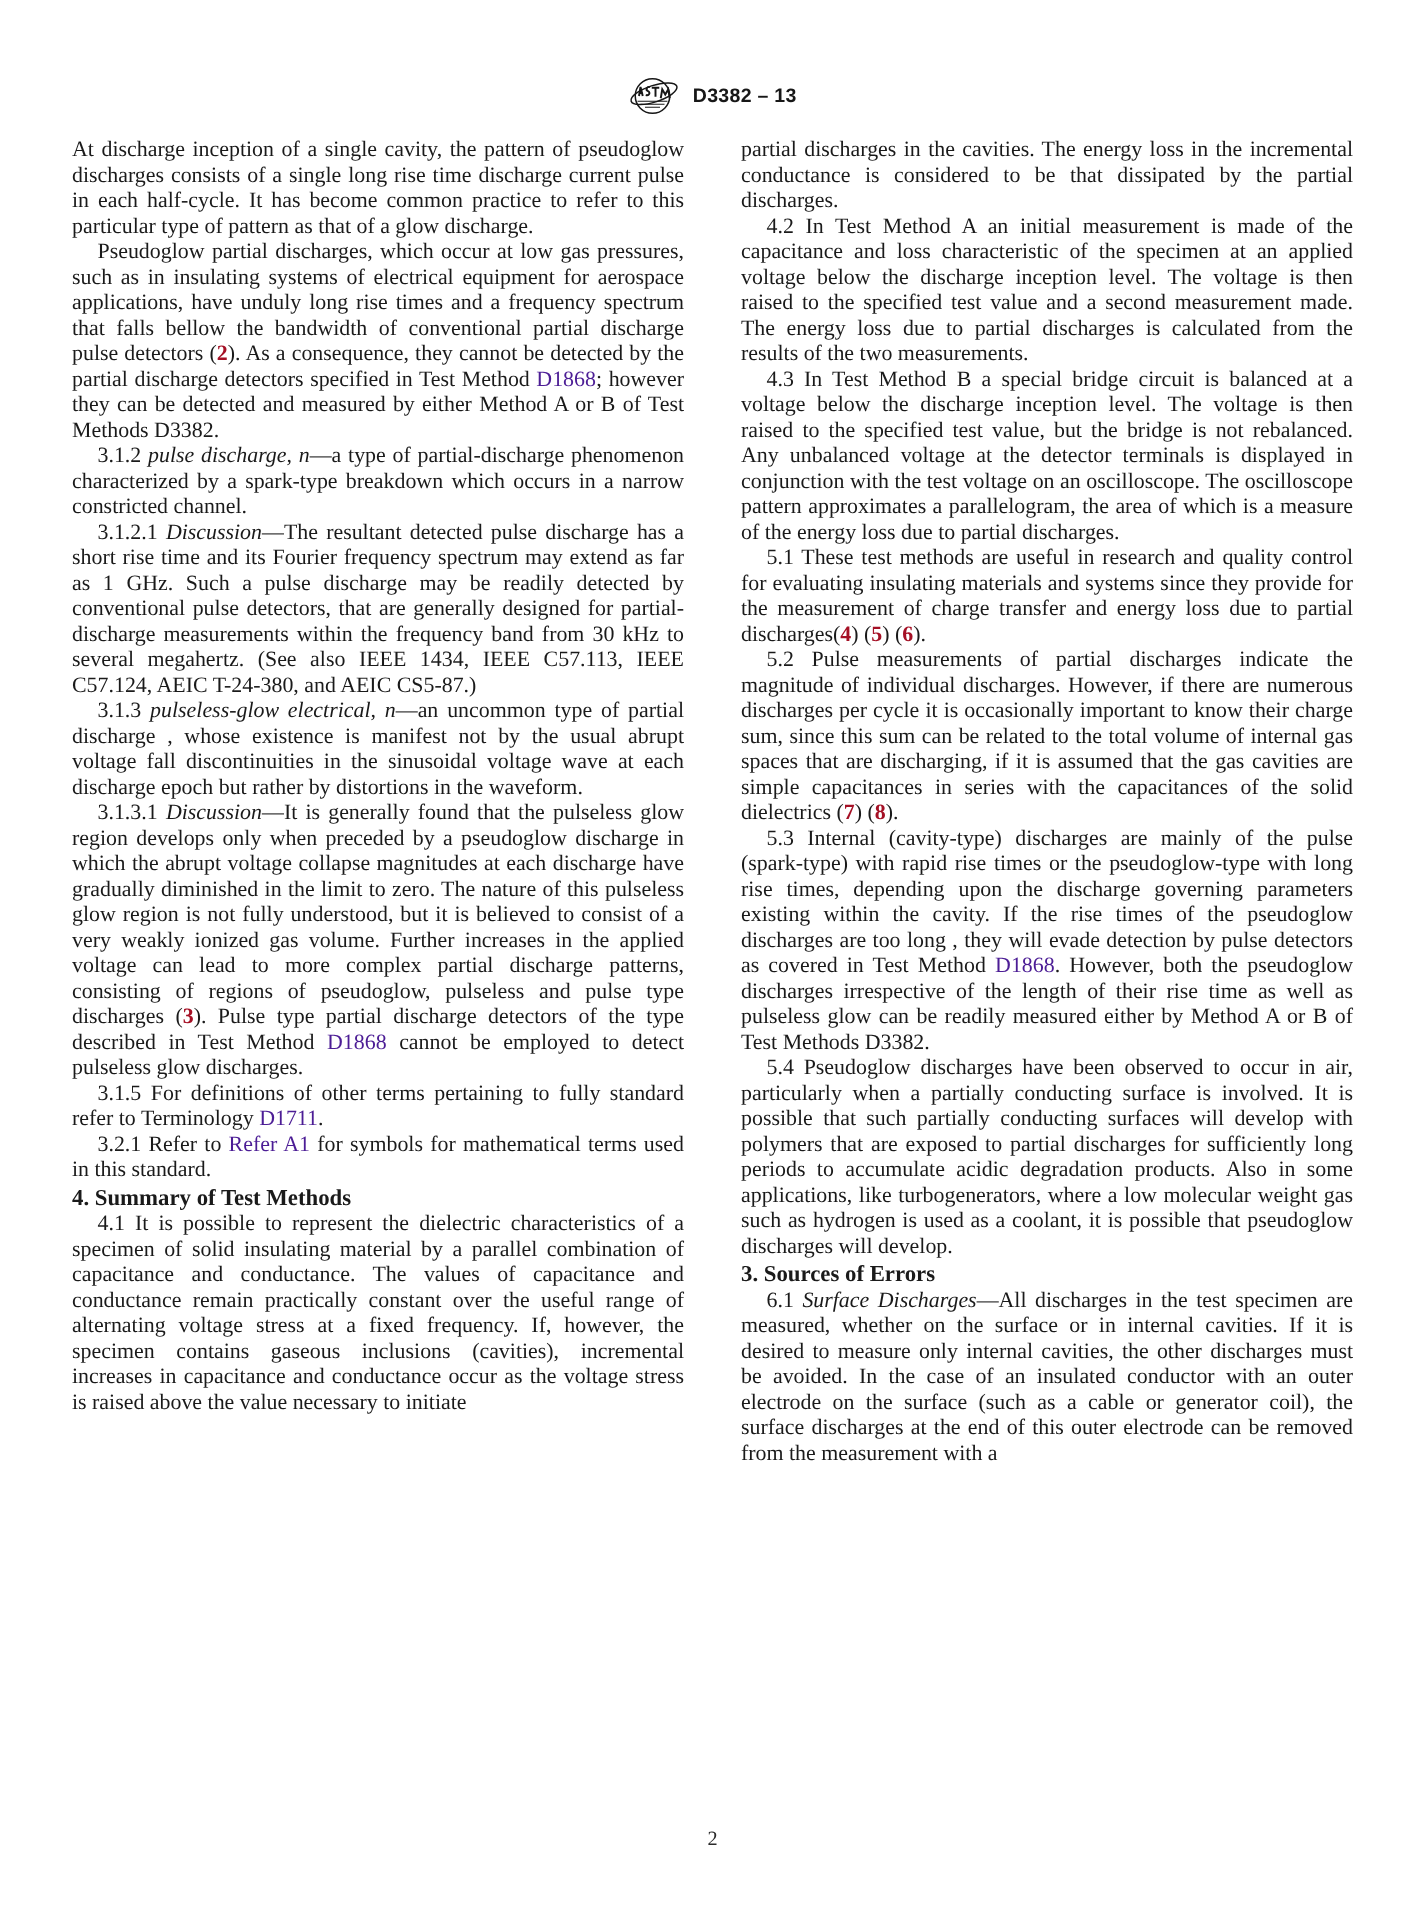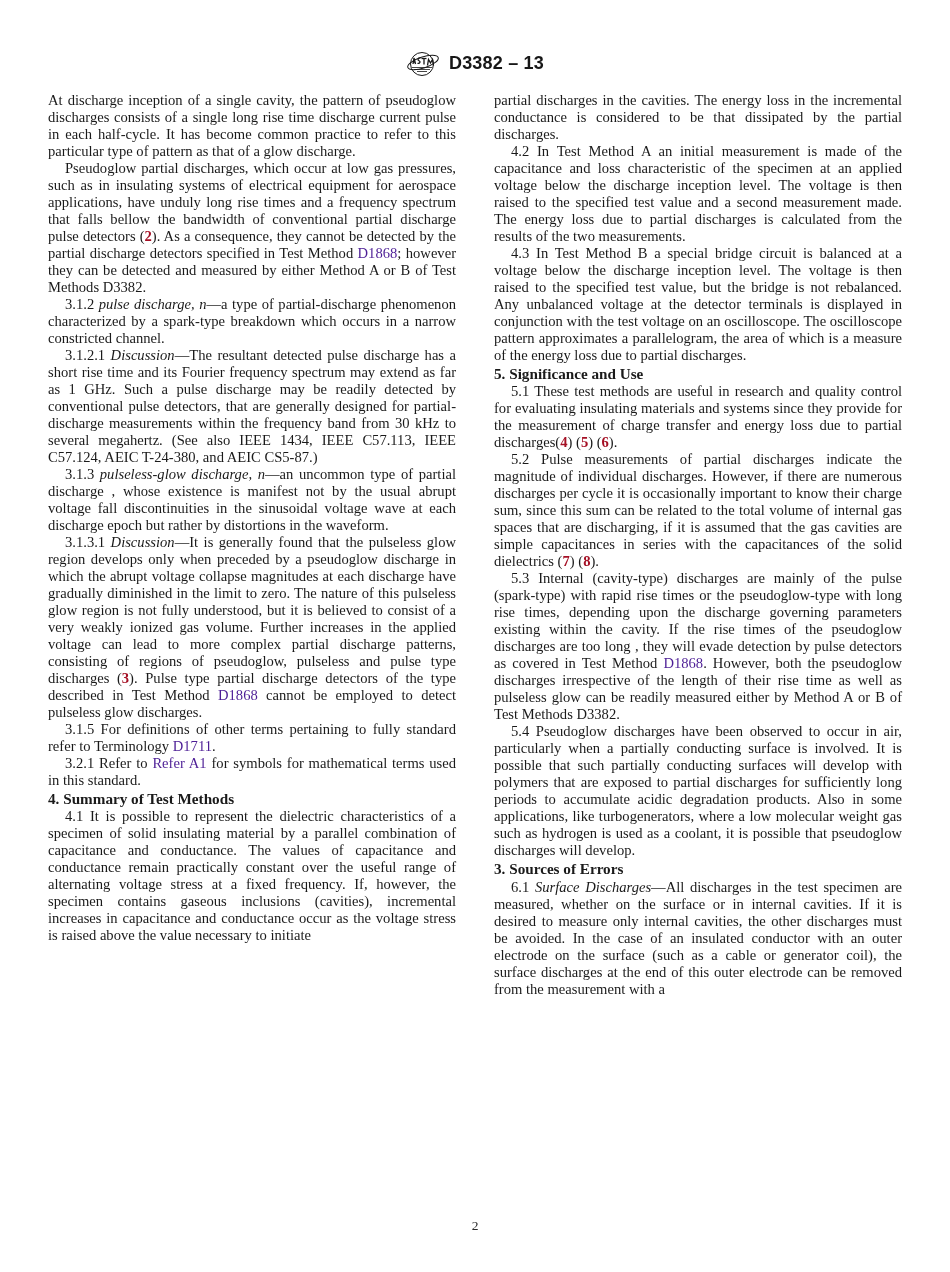--- a/index.html
+++ b/index.html
@@ -37,21 +37,21 @@
     height: 34px;
   }
   .astm-logo {
     width: 34px;
     height: 28px;
     display: block;
   }
   .header-title {
     font-family: "Liberation Sans", "DejaVu Sans", sans-serif;
     font-weight: bold;
-    font-size: 18px;
+    font-size: 13px;
     letter-spacing: 0.2px;
     color: #171717;
     white-space: nowrap;
   }
 
   
   .columns {
     position: absolute;
     top: 92px;
     left: 48px;
@@ -150,21 +150,21 @@
     <div class="col">
 
       <p class="noindent">At discharge inception of a single cavity, the pattern of pseudoglow discharges consists of a single long rise time discharge current pulse in each half-cycle. It has become common practice to refer to this particular type of pattern as that of a glow discharge.</p>
 
       <p class="indent"><span>Pseudoglow partial discharges, which occur at low gas pressures, such as in insulating systems of electrical equipment for aerospace applications, have unduly long rise times and a frequency spectrum that falls bellow the bandwidth of conventional partial discharge pulse detectors (</span><span class="refnum">2</span><span>). As a consequence, they cannot be detected by the partial discharge detectors specified in Test Method </span><span class="reflink">D1868</span><span>; however they can be detected and measured by either Method A or B of Test Methods D3382.</span></p>
 
       <p class="indent"><span>3.1.2</span> <span class="ital">pulse discharge, n</span><span>—a type of partial-discharge phenomenon characterized by a spark-type breakdown which occurs in a narrow constricted channel.</span></p>
 
       <p class="indent"><span>3.1.2.1</span> <span class="ital">Discussion</span><span>—The resultant detected pulse discharge has a short rise time and its Fourier frequency spectrum may extend as far as 1 GHz. Such a pulse discharge may be readily detected by conventional pulse detectors, that are generally designed for partial-discharge measurements within the frequency band from 30 kHz to several megahertz. (See also IEEE 1434, IEEE C57.113, IEEE C57.124, AEIC T-24-380, and AEIC CS5-87.)</span></p>
 
-      <p class="indent"><span>3.1.3</span> <span class="ital">pulseless-glow discharge, n</span><span>—an uncommon type of partial discharge , whose existence is manifest not by the usual abrupt voltage fall discontinuities in the sinusoidal voltage wave at each discharge epoch but rather by distortions in the waveform.</span></p>
+      <p class="indent"><span>3.1.3</span> <span class="ital">pulseless-glow electrical, n</span><span>—an uncommon type of partial discharge , whose existence is manifest not by the usual abrupt voltage fall discontinuities in the sinusoidal voltage wave at each discharge epoch but rather by distortions in the waveform.</span></p>
 
       <p class="indent"><span>3.1.3.1</span> <span class="ital">Discussion</span><span>—It is generally found that the pulseless glow region develops only when preceded by a pseudoglow discharge in which the abrupt voltage collapse magnitudes at each discharge have gradually diminished in the limit to zero. The nature of this pulseless glow region is not fully understood, but it is believed to consist of a very weakly ionized gas volume. Further increases in the applied voltage can lead to more complex partial discharge patterns, consisting of regions of pseudoglow, pulseless and pulse type discharges (</span><span class="refnum">3</span><span>). Pulse type partial discharge detectors of the type described in Test Method </span><span class="reflink">D1868</span><span> cannot be employed to detect pulseless glow discharges.</span></p>
 
 
       <p class="indent"><span>3.1.5  For definitions of other terms pertaining to fully standard refer to Terminology </span><span class="reflink">D1711</span><span>.</span></p>
 
 
       <p class="indent"><span>3.2.1 Refer to </span><span class="reflink">Refer A1</span><span> for symbols for mathematical terms used in this standard.</span></p>
 
       <h2 class="section sec-gap-before">4.  Summary of Test Methods</h2>
@@ -174,21 +174,20 @@
     </div>
 
     <div class="col">
 
       <p class="noindent">partial discharges in the cavities. The energy loss in the incremental conductance is considered to be that dissipated by the partial discharges.</p>
 
       <p class="indent">4.2  In Test Method A an initial measurement is made of the capacitance and loss characteristic of the specimen at an applied voltage below the discharge inception level. The voltage is then raised to the specified test value and a second measurement made. The energy loss due to partial discharges is calculated from the results of the two measurements.</p>
 
       <p class="indent">4.3  In Test Method B a special bridge circuit is balanced at a voltage below the discharge inception level. The voltage is then raised to the specified test value, but the bridge is not rebalanced. Any unbalanced voltage at the detector terminals is displayed in conjunction with the test voltage on an oscilloscope. The oscilloscope pattern approximates a parallelogram, the area of which is a measure of the energy loss due to partial discharges.</p>
 
-      <h2 class="section sec-gap-before">5.  Significance and Use</h2>
 
       <p class="indent sec-gap-after"><span>5.1  These test methods are useful in research and quality control for evaluating insulating materials and systems since they provide for the measurement of charge transfer and energy loss due to partial discharges(</span><span class="refnum">4</span><span>) (</span><span class="refnum">5</span><span>) (</span><span class="refnum">6</span><span>).</span></p>
 
       <p class="indent"><span>5.2  Pulse measurements of partial discharges indicate the magnitude of individual discharges. However, if there are numerous discharges per cycle it is occasionally important to know their charge sum, since this sum can be related to the total volume of internal gas spaces that are discharging, if it is assumed that the gas cavities are simple capacitances in series with the capacitances of the solid dielectrics (</span><span class="refnum">7</span><span>) (</span><span class="refnum">8</span><span>).</span></p>
 
       <p class="indent"><span>5.3  Internal (cavity-type) discharges are mainly of the pulse (spark-type) with rapid rise times or the pseudoglow-type with long rise times, depending upon the discharge governing parameters existing within the cavity. If the rise times of the pseudoglow discharges are too long , they will evade detection by pulse detectors as covered in Test Method </span><span class="reflink">D1868</span><span>. However, both the pseudoglow discharges irrespective of the length of their rise time as well as pulseless glow can be readily measured either by Method A or B of Test Methods D3382.</span></p>
 
       <p class="indent">5.4  Pseudoglow discharges have been observed to occur in air, particularly when a partially conducting surface is involved. It is possible that such partially conducting surfaces will develop with polymers that are exposed to partial discharges for sufficiently long periods to accumulate acidic degradation products. Also in some applications, like turbogenerators, where a low molecular weight gas such as hydrogen is used as a coolant, it is possible that pseudoglow discharges will develop.</p>
 
       <h2 class="section sec-gap-before">3.  Sources of Errors</h2>

